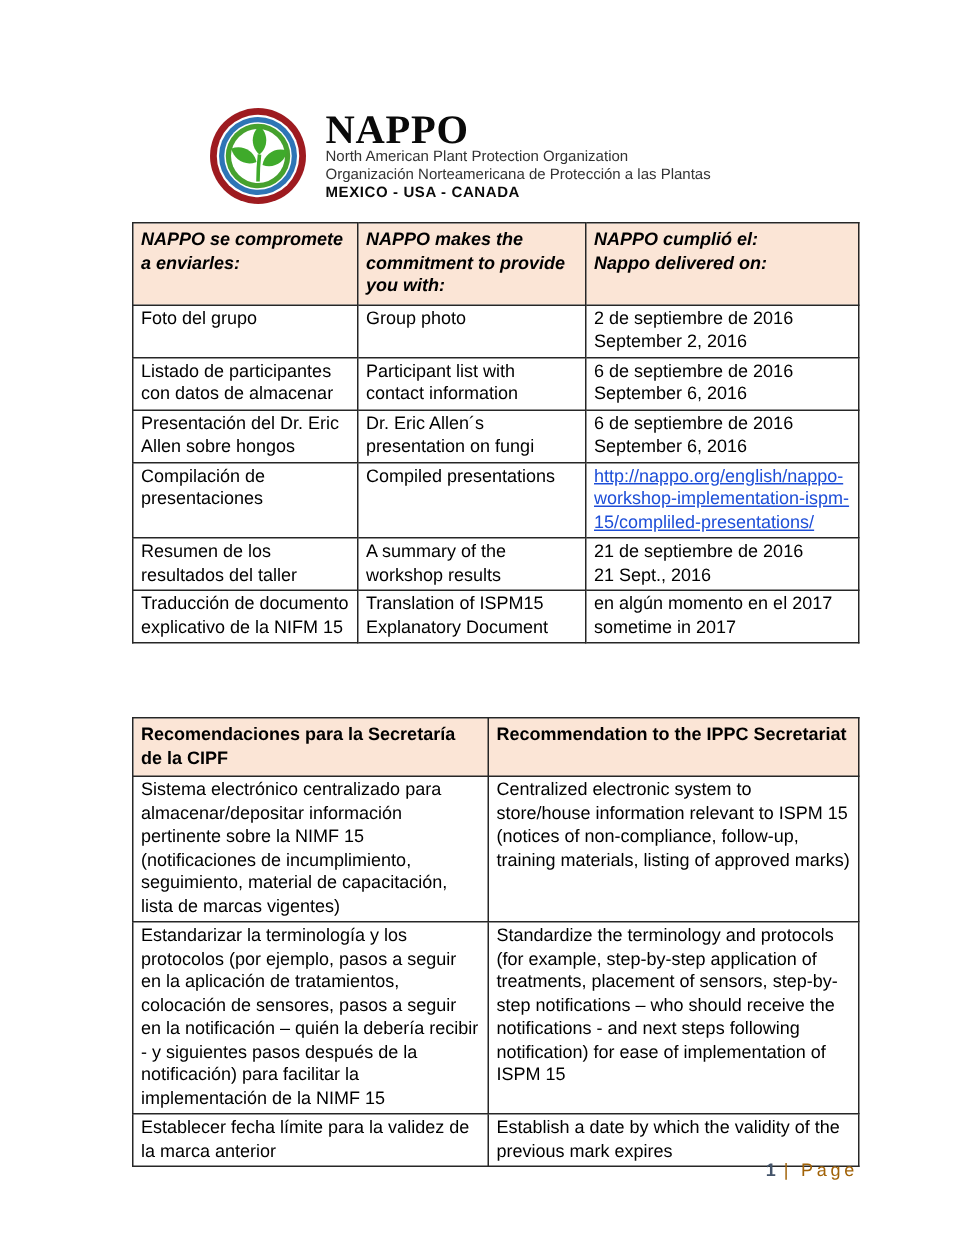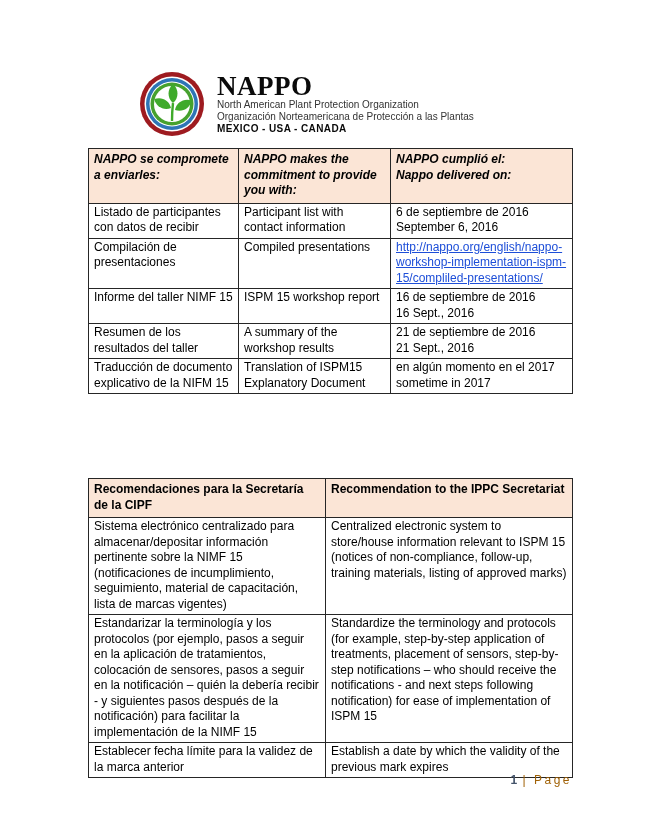--- a/index.html
+++ b/index.html
@@ -74,35 +74,41 @@
         <col style="width:182px">
       </colgroup>
     <tbody>
         <tr>
       <th>NAPPO se compromete a enviarles:</th>
       <th>NAPPO makes the commitment to provide you with:</th>
       <th>NAPPO cumplió el:
 Nappo delivered on:</th>
     </tr>
     <tr>
-      <td>Listado de participantes con datos de recibir</td>
+      <td>Foto del grupo</td>
+      <td>Group photo</td>
+      <td>2 de septiembre de 2016
+September 2, 2016</td>
+    </tr>
+    <tr>
+      <td>Listado de participantes con datos de almacenar</td>
       <td>Participant list with contact information</td>
+      <td>6 de septiembre de 2016
+September 6, 2016</td>
+    </tr>
+    <tr>
+      <td>Presentación del Dr. Eric Allen sobre hongos</td>
+      <td>Dr. Eric Allen´s presentation on fungi</td>
       <td>6 de septiembre de 2016
 September 6, 2016</td>
     </tr>
     <tr>
       <td>Compilación de presentaciones</td>
       <td>Compiled presentations</td>
       <td><a class="url-link" href="#">http://nappo.org/english/nappo-workshop-implementation-ispm-15/compliled-presentations/</a></td>
-    </tr>
-    <tr>
-      <td>Informe del taller NIMF 15</td>
-      <td>ISPM 15 workshop report</td>
-      <td>16 de septiembre de 2016
-16 Sept., 2016</td>
     </tr>
     <tr>
       <td>Resumen de los resultados del taller</td>
       <td>A summary of the workshop results</td>
       <td>21 de septiembre de 2016
 21 Sept., 2016</td>
     </tr>
     <tr>
       <td>Traducción de documento explicativo de la NIFM 15</td>
       <td>Translation of ISPM15 Explanatory Document</td>

